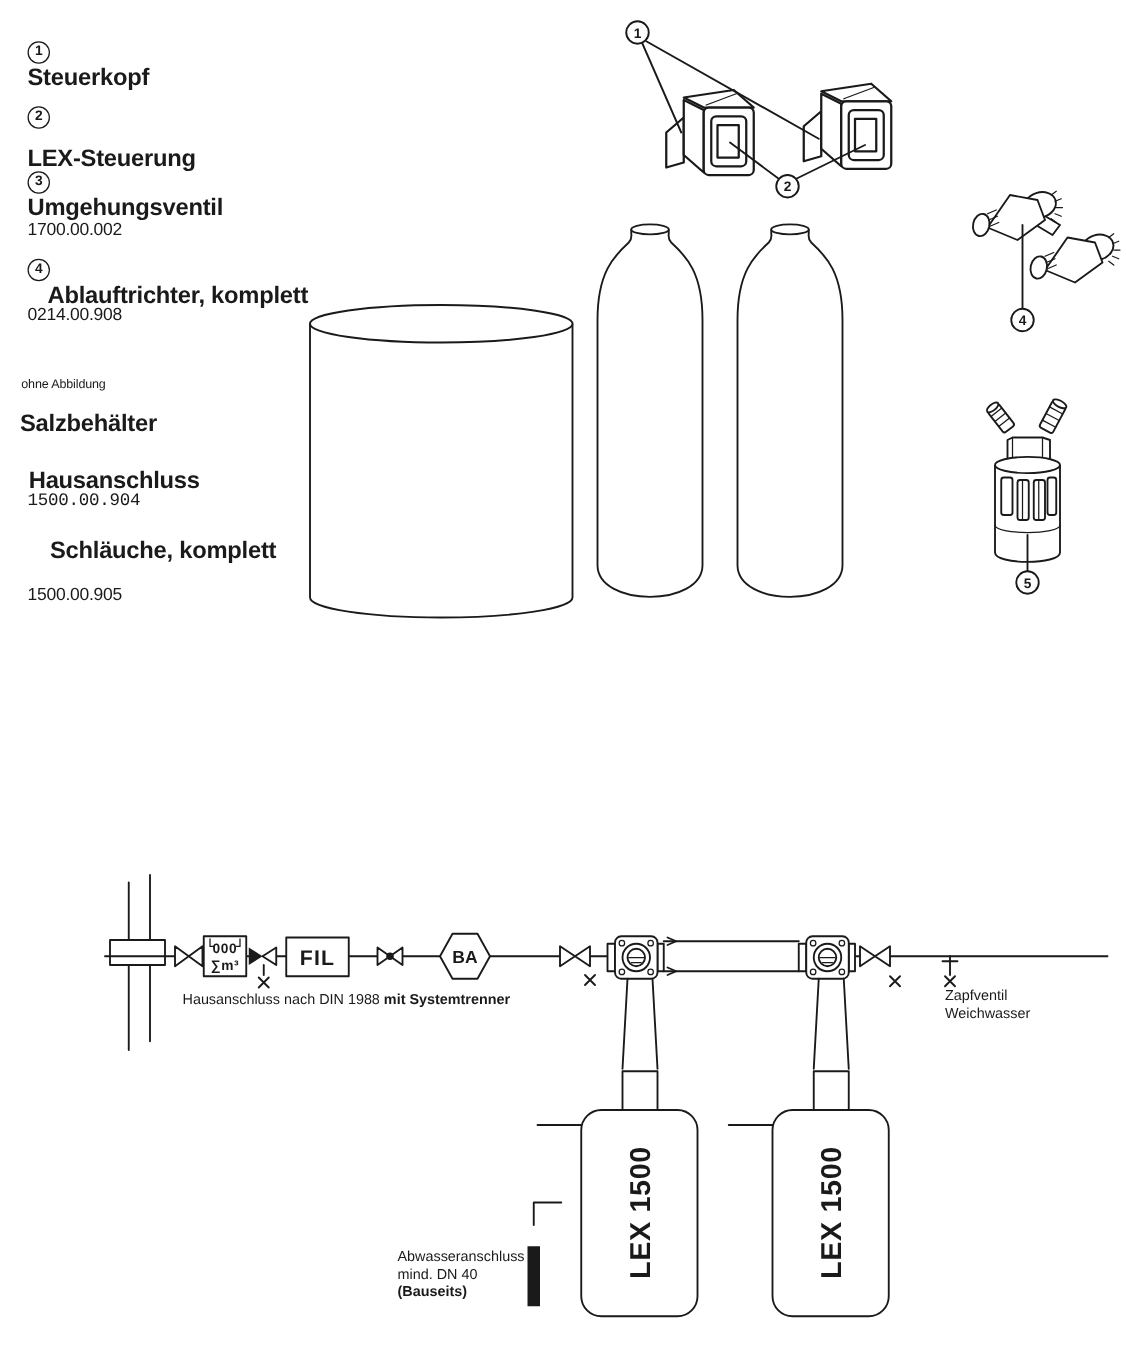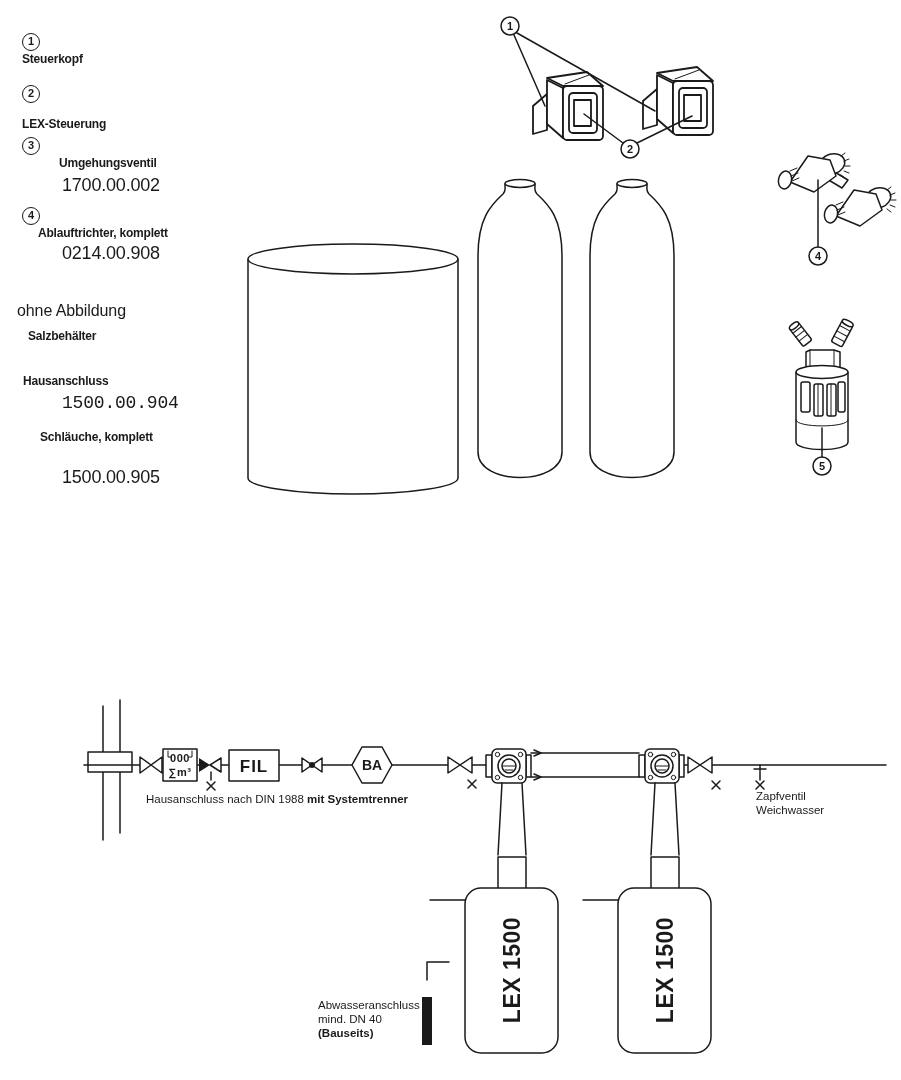--- a/index.html
+++ b/index.html
@@ -8,23 +8,23 @@
   .stage {
     position:relative; width:901px; height:1080px; background:var(--bg);
     font-family:"Liberation Sans", sans-serif; color:var(--ink); overflow:hidden;
   }
   
   .pl-circle {
     position:absolute; width:18px; height:18px; border:1.7px solid var(--ink);
     border-radius:50%; font-weight:bold; font-size:11px; line-height:15px;
     text-align:center; letter-spacing:0;
   }
-  .pl-name { position:absolute; font-weight:bold; font-size:12px; letter-spacing:-0.2px; white-space:nowrap;text-align:right; }
-  .pl-code { position:absolute; font-size:18px; letter-spacing:-0.2px; white-space:nowrap;margin-left:40px; }
-  .pl-plain { position:absolute; font-size:16px; letter-spacing:-0.1px; white-space:nowrap; }
+  .pl-name { position:absolute; font-weight:bold; font-size:19px; letter-spacing:-0.2px; white-space:nowrap;text-align:right; }
+  .pl-code { position:absolute; font-size:14px; letter-spacing:-0.2px; white-space:nowrap; }
+  .pl-plain { position:absolute; font-size:10px; letter-spacing:-0.1px; white-space:nowrap; }
   
   svg { position:absolute; left:0; top:0; }
   .ln  { fill:none; stroke:var(--ink); stroke-width:1.5; stroke-linecap:round; stroke-linejoin:round; }
   .lnw { fill:#fff; stroke:var(--ink); stroke-width:1.5; stroke-linejoin:round; }
   .lnw2{ fill:#fff; stroke:var(--ink); stroke-width:1.8; stroke-linejoin:round; }
   .thin{ fill:none; stroke:var(--ink); stroke-width:1; stroke-linecap:round; }
   .solid { fill:var(--ink); stroke:none; }
   .txt { fill:var(--ink); font-family:"Liberation Sans",sans-serif; }
   .t11 { font-size:11.5px; }
   .t11b{ font-size:11.5px; font-weight:bold; }
@@ -40,30 +40,30 @@
 <div class="stage">
 
   <div>
     <div class="pl-circle" style="left:22px; top:33px;">1</div>
     <div class="pl-name" style="left:22px; top:52px;">Steuerkopf</div>
 
     <div class="pl-circle" style="left:22px; top:85px;">2</div>
     <div class="pl-name" style="left:22px; top:117px;">LEX-Steuerung</div>
 
     <div class="pl-circle" style="left:22px; top:137px;">3</div>
-    <div class="pl-name" style="left:22px; top:156px;margin-left:37px;">Umgehungsventil</div>
+    <div class="pl-name" style="left:22px; top:156px;">Umgehungsventil</div>
     <div class="pl-code" style="left:22px; top:175px;">1700.00.002</div>
 
     <div class="pl-circle" style="left:22px; top:207px;">4</div>
     <div class="pl-name" style="left:22px; top:226px;margin-left:16px;">Ablauftrichter, komplett</div>
     <div class="pl-code" style="left:22px; top:243px;">0214.00.908</div>
 
     <div class="pl-plain" style="left:17px; top:302px;">ohne Abbildung</div>
 
-    <div class="pl-name" style="left:28px; top:329px;">Salzbehälter</div>
+    <div class="pl-name" style="left:16px; top:329px;">Salzbehälter</div>
 
     <div class="pl-name" style="left:23px; top:374px;">Hausanschluss</div>
     <div class="pl-code" style="left:22px; top:393px;font-family:Liberation Mono, monospace;">1500.00.904</div>
 
     <div class="pl-name" style="left:40px; top:430px;">Schläuche, komplett</div>
     <div class="pl-code" style="left:22px; top:467px;">1500.00.905</div>
   </div>
 
   <svg width="901" height="1080" viewBox="0 0 901 1080">
     <defs>

